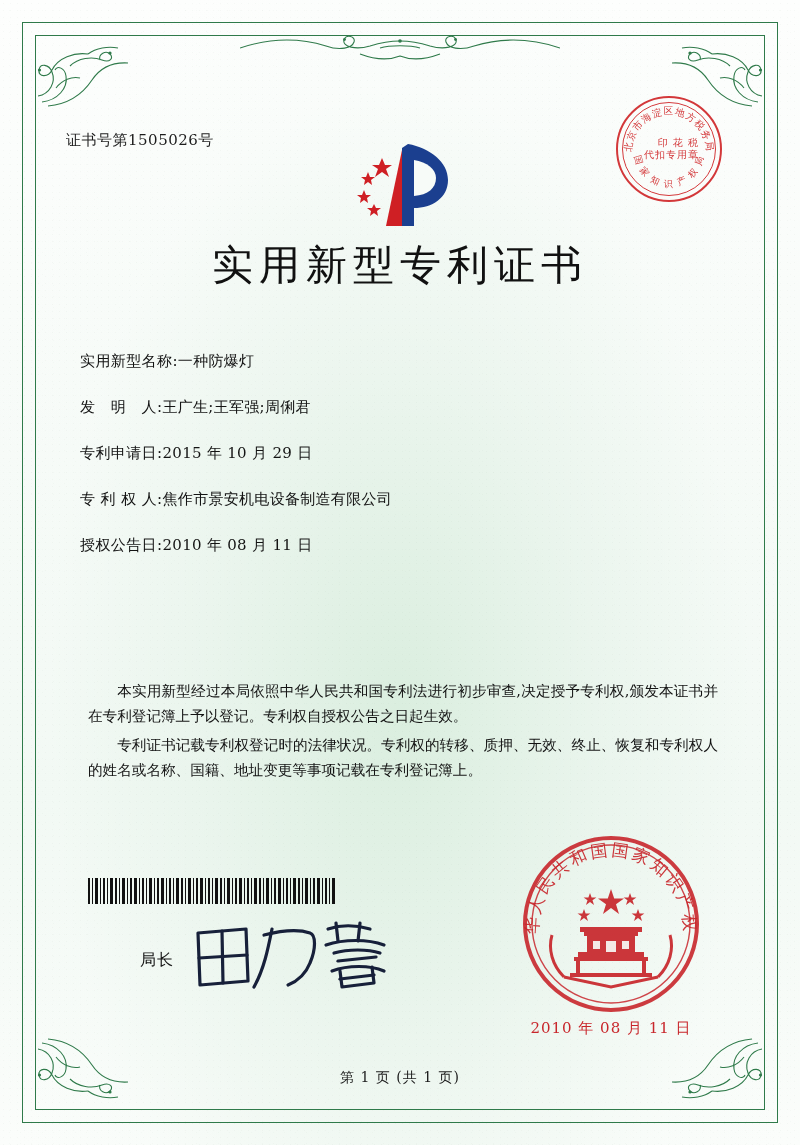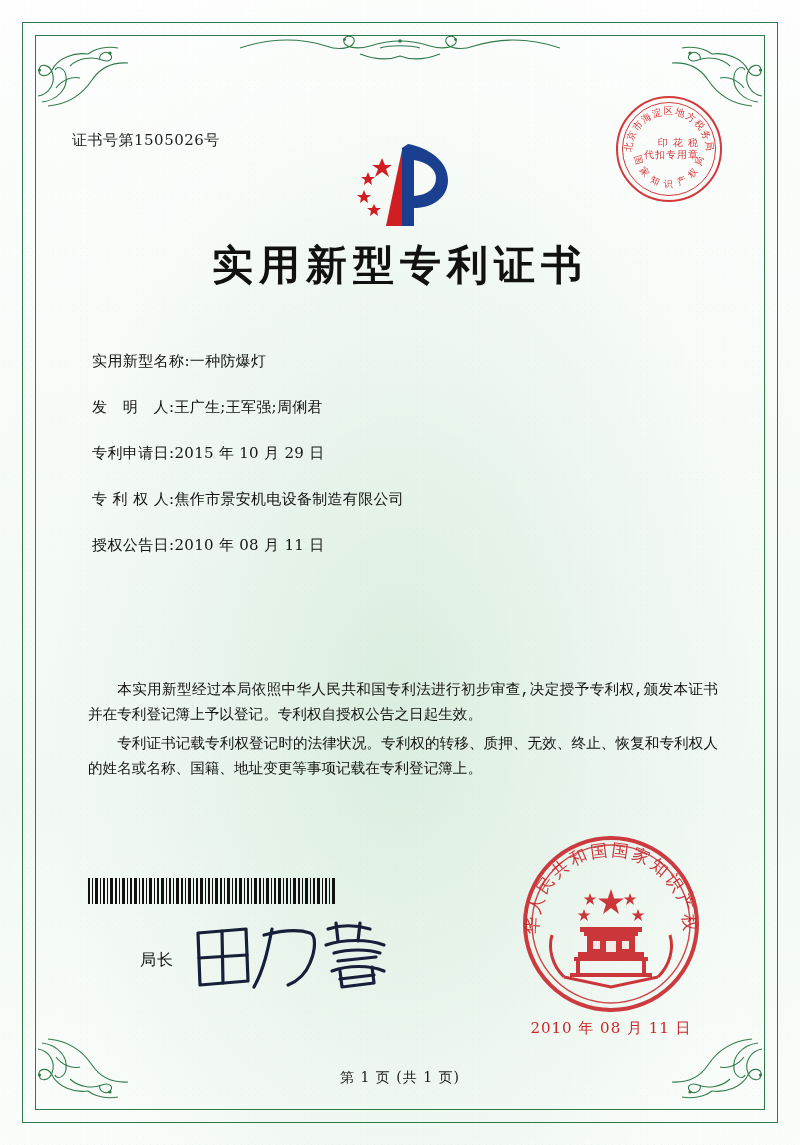--- a/index.html
+++ b/index.html
@@ -67,21 +67,21 @@
     transform: translateX(-50%);
     width: 320px;
     height: 40px;
     pointer-events: none;
   }
   .top-flourish svg { display:block; width:100%; height:100%; }
 
   
   .cert-no {
     position: absolute;
-    left: 72px;
+    left: 66px;
     top: 131px;
     font-family: "DejaVu Serif", "Liberation Serif", serif;
     font-size: 15px;
     color: #1c1c1c;
     letter-spacing: 0.5px;
     white-space: nowrap;
   }
 
   
   .logo {
@@ -132,30 +132,30 @@
     color: #d0282a;
   }
 
   
   .title {
     position: absolute;
     left: 0; right: 0;
     top: 238px;
     text-align: center;
     font-family: "DejaVu Serif", "Liberation Serif", serif;
-    font-weight: bold;
+    font-weight: normal;
     font-size: 41px;
     letter-spacing: 6px;
     color: #111111;
   }
 
   
   .fields {
     position: absolute;
-    left: 92px;
+    left: 80px;
     top: 352px;
     width: 640px;
     font-family: "DejaVu Serif", "Liberation Serif", serif;
     font-size: 15px;
     color: #131313;
   }
   .field-row {
     display: flex;
     align-items: baseline;
     margin-bottom: 27px;
@@ -178,21 +178,20 @@
     width: 630px;
     font-family: "DejaVu Serif", "Liberation Serif", serif;
     font-size: 14.6px;
     line-height: 25px;
     color: #131313;
     text-align: justify;
   }
   .paragraphs p {
     margin: 0 0 4px 0;
     text-indent: 2em;
-    font-family: Liberation Mono, monospace;
   }
 
   
   .barcode {
     position: absolute;
     left: 88px;
     top: 878px;
     width: 250px;
     height: 26px;
     overflow: hidden;

